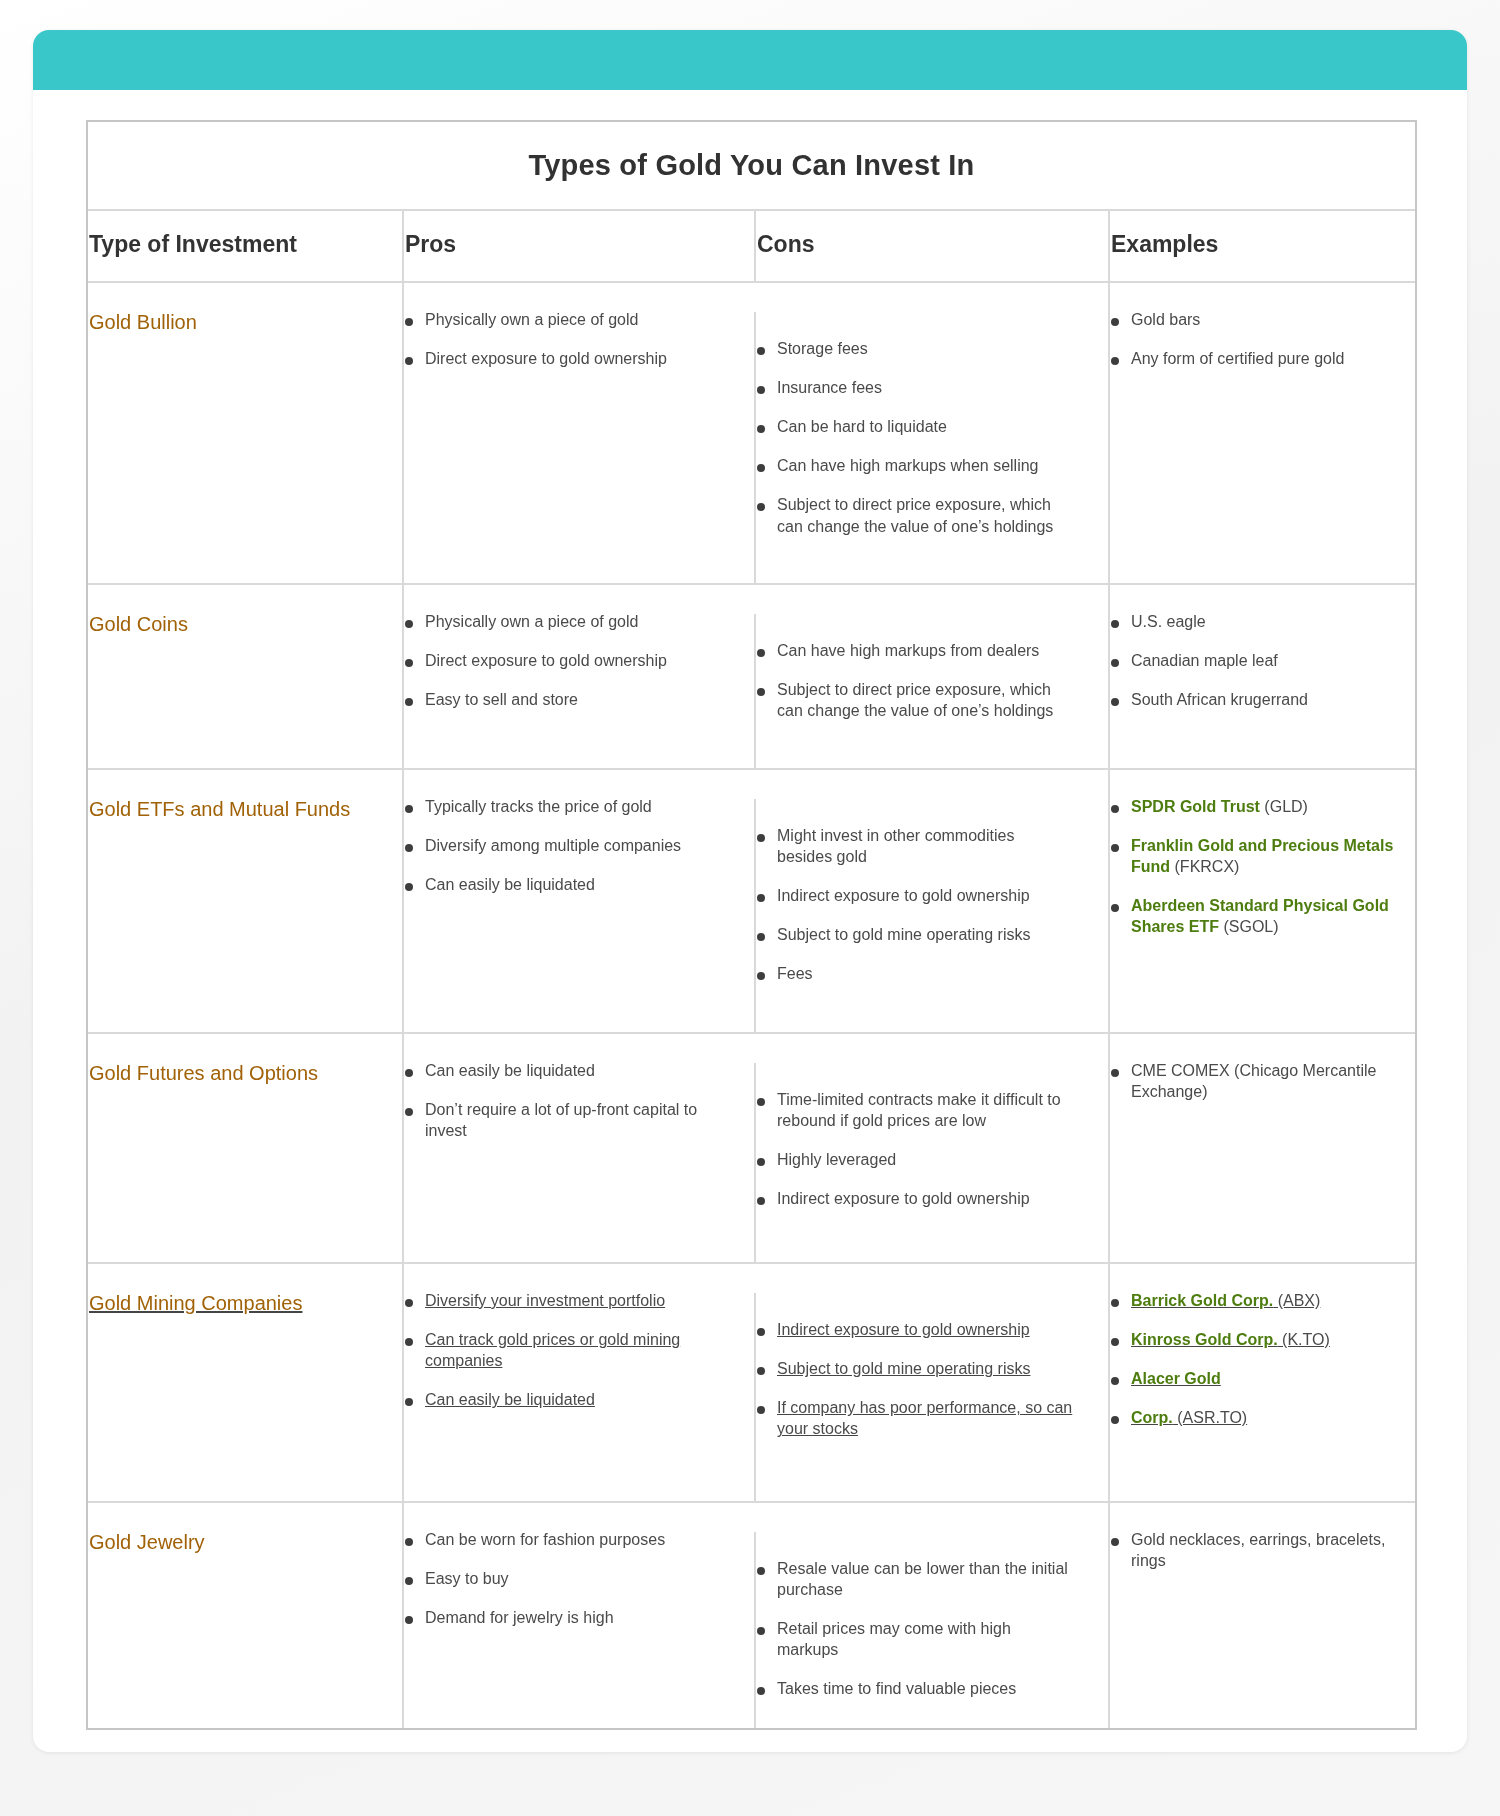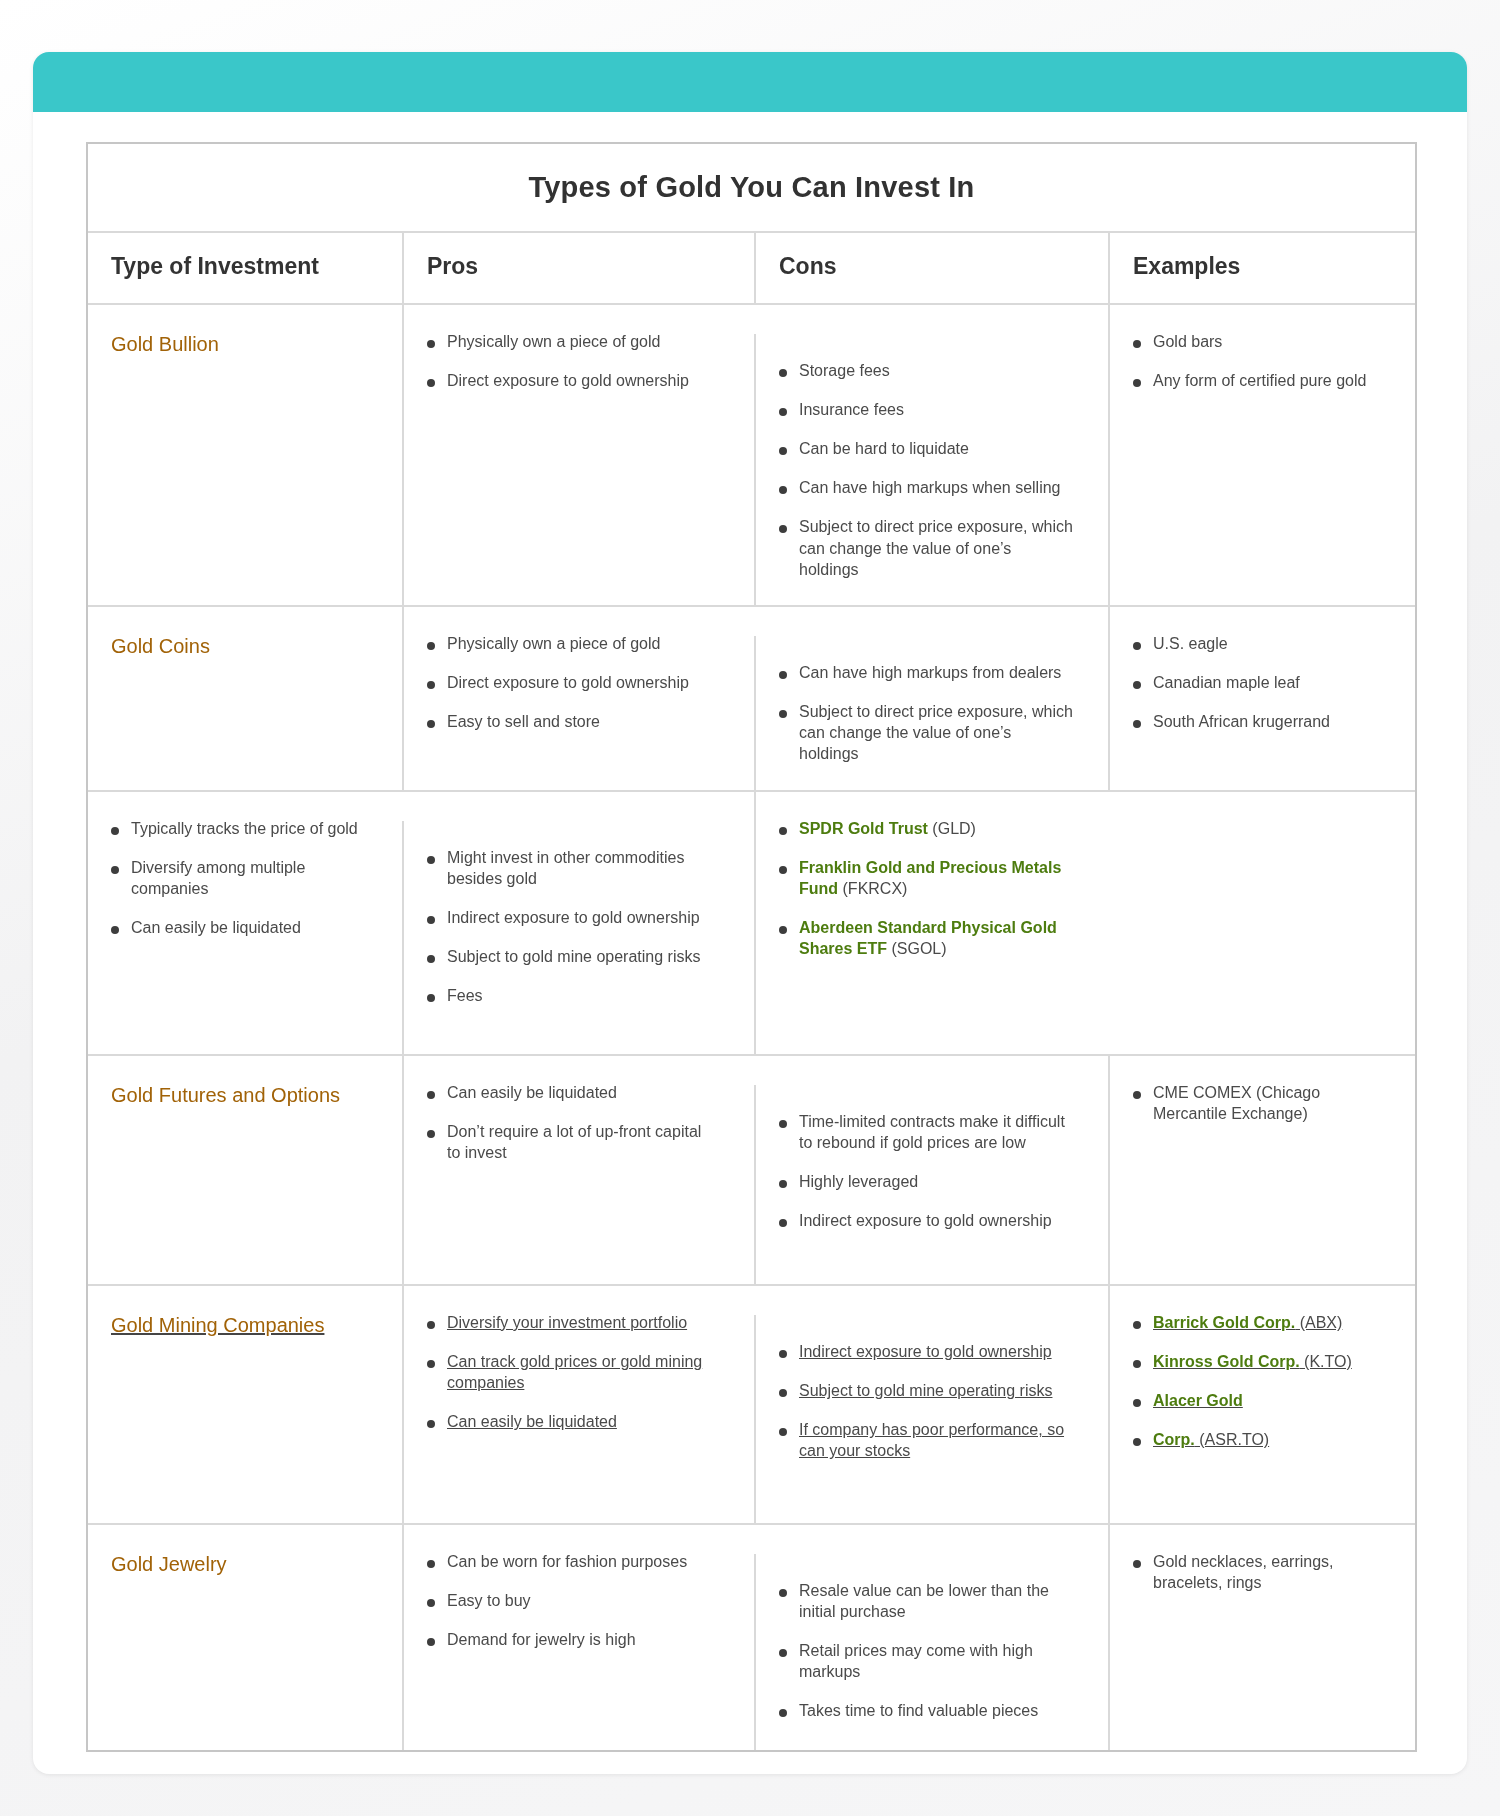--- a/index.html
+++ b/index.html
@@ -10,21 +10,21 @@
     width: 1500px;
     height: 1816px;
     position: relative;
     background: linear-gradient(160deg, #ffffff 0%, #f2f2f3 45%, #f6f6f7 100%);
     font-family: "Liberation Sans", sans-serif;
     color: #454545;
   }
   .card {
     position: absolute;
     left: 33px;
-    top: 52px;
+    top: 30px;
     width: 1434px;
     height: 1722px;
     background: #ffffff;
     border-radius: 16px;
     box-shadow: 0 1px 4px rgba(0,0,0,0.08);
   }
   .accent-bar {
     height: 60px;
     background: #3ac7c9;
     border-radius: 16px 16px 0 0;
@@ -48,21 +48,21 @@
     color: #323232;
     letter-spacing: 0.2px;
   }
   .grid-row {
     display: grid;
     grid-template-columns: 314px 352px 354px 307px;
     border-top: 2px solid #d9d9d9;
   }
   .cell {
     box-sizing: border-box;
-    padding: 24px 10px 22px 23px;
+    padding: 24px 10px 22px 1px;
   }
   .cell + .cell {
     border-left: 2px solid #d9d9d9;
   }
   .header-row .cell {
     padding-top: 20px;
     padding-bottom: 20px;
     font-size: 23px;
     font-weight: bold;
     color: #333333;
@@ -208,20 +208,21 @@
               <span class="dot"></span>
               <span class="btxt"><span>Canadian maple leaf</span></span>
             </div>
             <div class="bullet-item">
               <span class="dot"></span>
               <span class="btxt"><span>South African krugerrand</span></span>
             </div>
           </div>
         </div>
         <div class="grid-row">
+          <div class="cell type-cell">Gold ETFs and Mutual Funds</div>
           <div class="cell list-cell pros-cell">
             <div class="bullet-item">
               <span class="dot"></span>
               <span class="btxt"><span>Typically tracks the price of gold</span></span>
             </div>
             <div class="bullet-item">
               <span class="dot"></span>
               <span class="btxt"><span>Diversify among multiple companies</span></span>
             </div>
             <div class="bullet-item">

